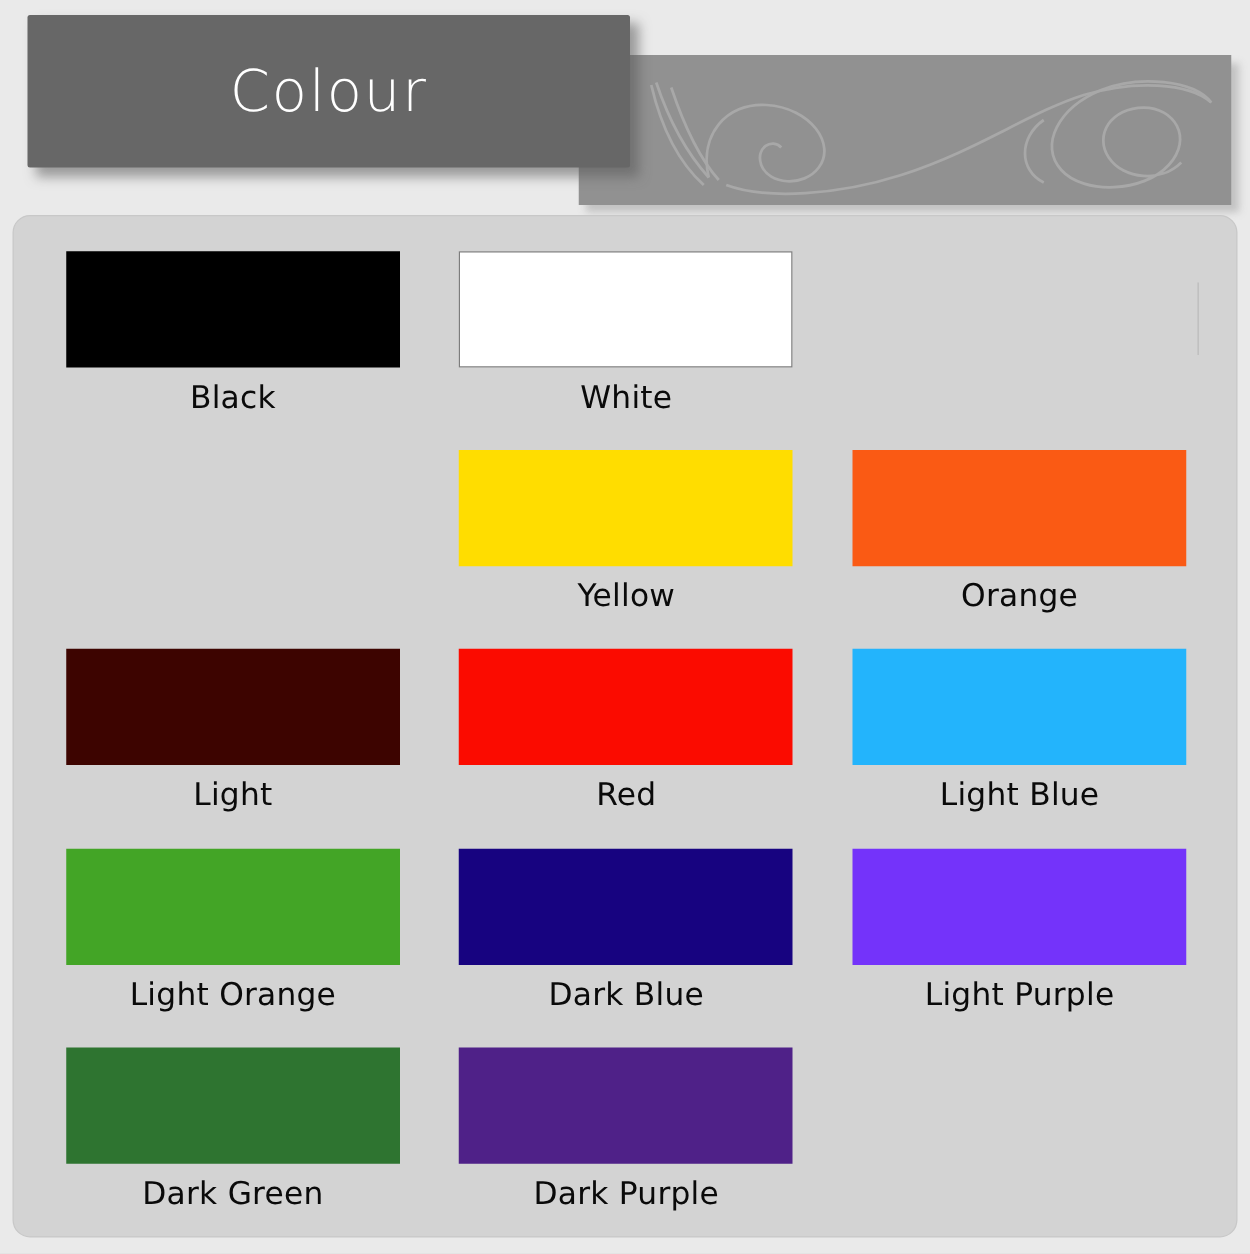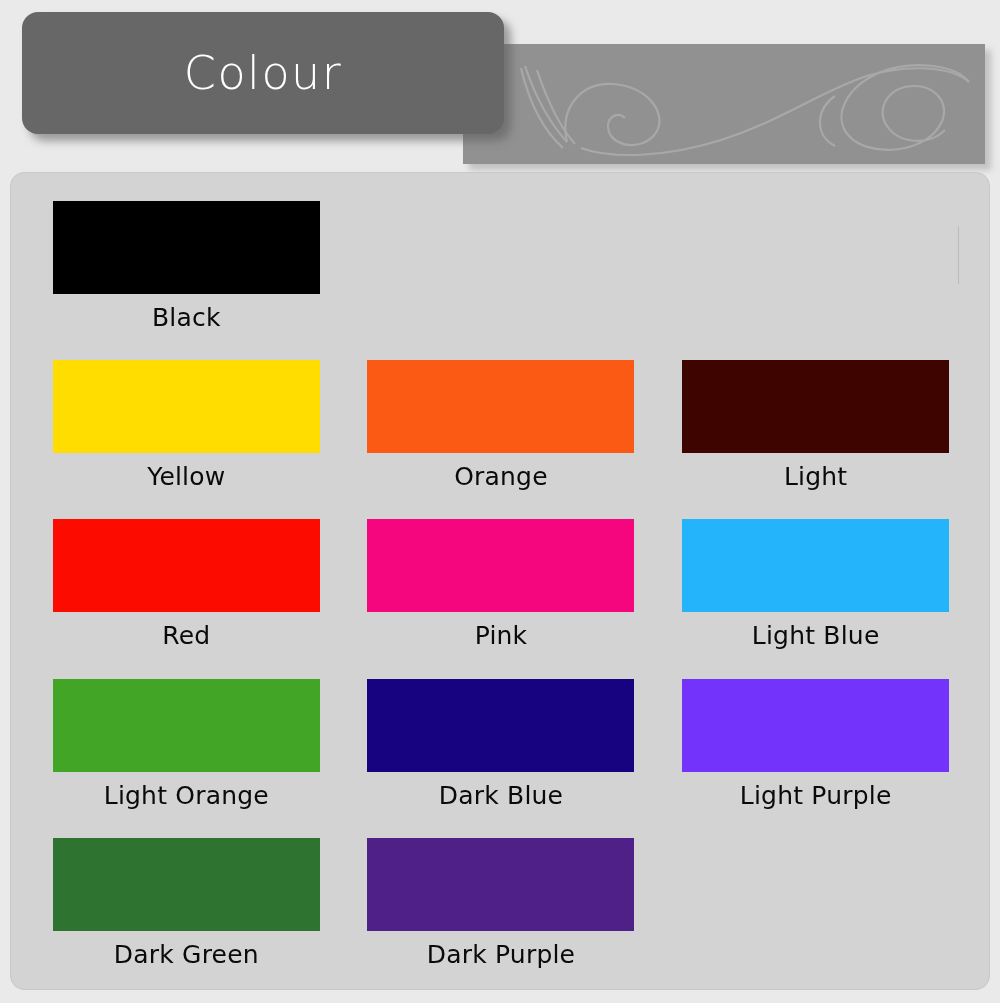--- a/index.html
+++ b/index.html
@@ -42,21 +42,21 @@
     overflow: hidden;
   }
 
   #title-card {
     position: absolute;
     left: 22px;
     top: 12px;
     width: 482px;
     height: 122px;
     background: #676767;
-    border-radius: 16px;
+    border-radius: 2px;
     box-shadow: 7px 7px 9px rgba(90,90,90,0.55);
   }
   #title-text {
     position: absolute;
     left: 0;
     top: 0;
     width: 482px;
     height: 122px;
     line-height: 122px;
     text-align: center;
@@ -170,20 +170,24 @@
 
 </div>
 
 <div id="panel">
   <div id="edge-artifact"></div>
   <div id="swatch-grid">
       <div class="cell">
         <div class="swatch" style="background: rgb(0, 0, 0);"></div>
         <div class="swatch-label">Black</div>
       </div>
+      <div class="cell">
+        <div class="swatch bordered" style="background: rgb(255, 255, 255);"></div>
+        <div class="swatch-label">White</div>
+      </div>
       <div class="cell empty">
         <div class="swatch"></div>
         <div class="swatch-label"></div>
       </div>
       <div class="cell empty">
         <div class="swatch"></div>
         <div class="swatch-label"></div>
       </div>
       <div class="cell">
         <div class="swatch" style="background: rgb(255, 221, 0);"></div>
@@ -195,24 +199,20 @@
       </div>
       <div class="cell">
         <div class="swatch" style="background: rgb(61, 4, 0);"></div>
         <div class="swatch-label">Light</div>
       </div>
       <div class="cell">
         <div class="swatch" style="background: rgb(251, 11, 0);"></div>
         <div class="swatch-label">Red</div>
       </div>
       <div class="cell">
-        <div class="swatch" style="background: rgb(245, 6, 127);"></div>
-        <div class="swatch-label">Pink</div>
-      </div>
-      <div class="cell">
         <div class="swatch" style="background: rgb(35, 180, 252);"></div>
         <div class="swatch-label">Light Blue</div>
       </div>
       <div class="cell">
         <div class="swatch" style="background: rgb(67, 165, 38);"></div>
         <div class="swatch-label">Light Orange</div>
       </div>
       <div class="cell">
         <div class="swatch" style="background: rgb(23, 3, 128);"></div>
         <div class="swatch-label">Dark Blue</div>

